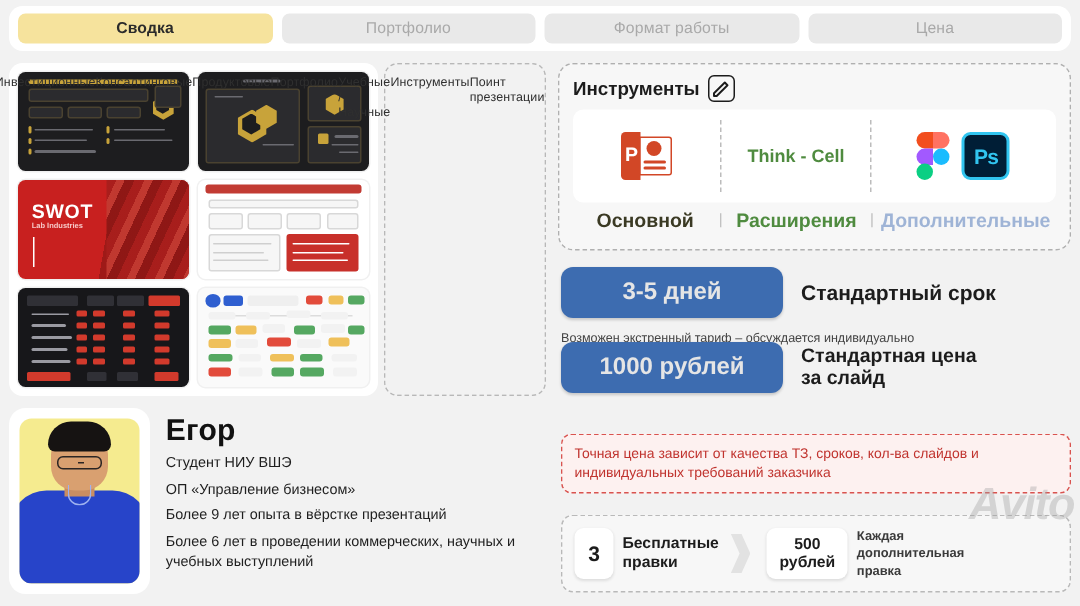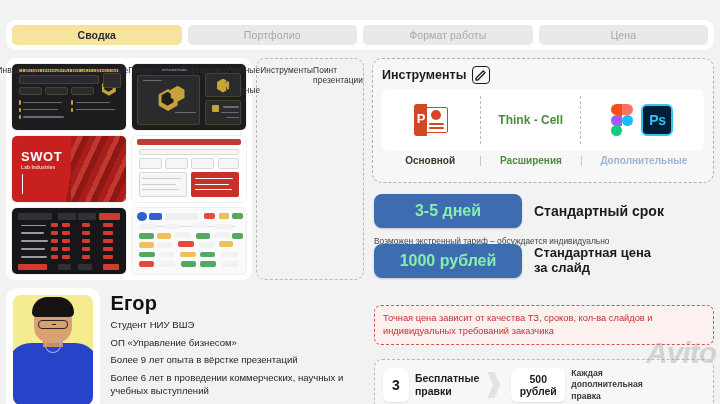--- a/index.html
+++ b/index.html
@@ -2,21 +2,21 @@
 <html><head>
 <meta charset="utf-8">
 <style>
   * { box-sizing: border-box; margin: 0; padding: 0; }
   html, body {
     width: 720px; height: 404px;
     background: #f2f2f2;
     font-family: "Liberation Sans", "DejaVu Sans", sans-serif;
     overflow: hidden;
   }
-  .page { position: relative; width: 720px; height: 352px; background: #f2f2f2; margin-top: 16px; }
+  .page { position: relative; width: 720px; height: 352px; background: #f2f2f2; }
 
   
   .tabbar {
     position: absolute; left: 6px; top: 4px; width: 708px; height: 30px;
     background: #ffffff; border-radius: 9px;
     display: flex; align-items: center; padding: 0 6px; gap: 6px;
   }
   .tab {
     flex: 1; height: 20px; border-radius: 5px;
     display: flex; align-items: center; justify-content: center;
@@ -93,21 +93,21 @@
   }
   .edit-ic svg { display:block; }
   .tools-body {
     margin-top: 5px; background:#fff; border-radius: 7px; height: 62px;
     display:flex; align-items:center;
   }
   .tcol { flex:1; display:flex; align-items:center; justify-content:center; height:100%; }
   .tcol.wide { flex: 1.25; gap: 8px; }
   .tdiv { width:0; border-left: 1.2px dashed #bcbcbc; height: 48px; }
   .tools-labels { display:flex; align-items:center; margin-top:4px; }
-  .tlab { flex:1; text-align:center; font-size:10px; font-weight:600; }
+  .tlab { flex:1; text-align:center; font-size:13px; font-weight:600; }
   .tlab.wide { flex:1.25; }
   .tlab.l1 { color:#3b3a24; }
   .tlab.l2 { color:#4f8b3f; }
   .tlab.l3 { color:#9fb4d6; }
   .tlab-div { font-size: 10px; color:#bcbcbc; padding: 0 1px; }
   
   .ppt { width:34px; height:34px; position:relative; }
   .ppt .lft { position:absolute; left:0; top:1px; width:13px; height:32px; background:#d24726; border-radius:3px 0 0 3px;}
   .ppt .rgt { position:absolute; left:12px; top:4px; width:22px; height:26px; background:#fff; border:1.6px solid #d24726; border-radius:0 2px 2px 0;}
   .ppt .p { position:absolute; left:2.5px; top:8px; color:#fff; font-weight:700; font-size:13px; font-family:"Liberation Sans",sans-serif;}
@@ -123,21 +123,21 @@
   .f4 { left:11px; top:10.5px; width:11px; height:11px; background:#1abcfe; border-radius:50%;}
   .f5 { left:0; top:21px; width:11px; height:11px; background:#0acf83; border-radius:50%;}
   
   .psd { width:32px; height:32px; background:#001e36; border:2px solid #31c5f0; border-radius:6px;
          display:flex; align-items:center; justify-content:center;}
   .psd span { color:#31c5f0; font-weight:700; font-size:14px; letter-spacing:-.4px;}
 
   
   .pb { position:absolute; display:flex; align-items:center; gap:12px; }
   .pbtn {
-    background:#3d6cb0; color:#86efac; border-radius:8px; font-weight:800;
+    background:#3d6cb0; color:#e5e5e5; border-radius:8px; font-weight:800;
     display:flex; align-items:center; justify-content:center; cursor:pointer;
     box-shadow: 0 1px 2px rgba(0,0,0,.18);
   }
   .p1 { left:374px; top:178px; }
   .p1 .pbtn { width:148px; height:34px; font-size:16px; }
   .p1 .ptxt { font-size:14px; font-weight:700; color:#1c1c1c; }
   .pnote { position:absolute; left:374px; top:220px; font-size:8.4px; color:#444; letter-spacing:0; }
   .p2 { left:374px; top:228px; }
   .p2 .pbtn { width:148px; height:34px; font-size:16px; }
   .p2 .ptxt { font-size:13px; font-weight:700; color:#1c1c1c; line-height:1.15; }

